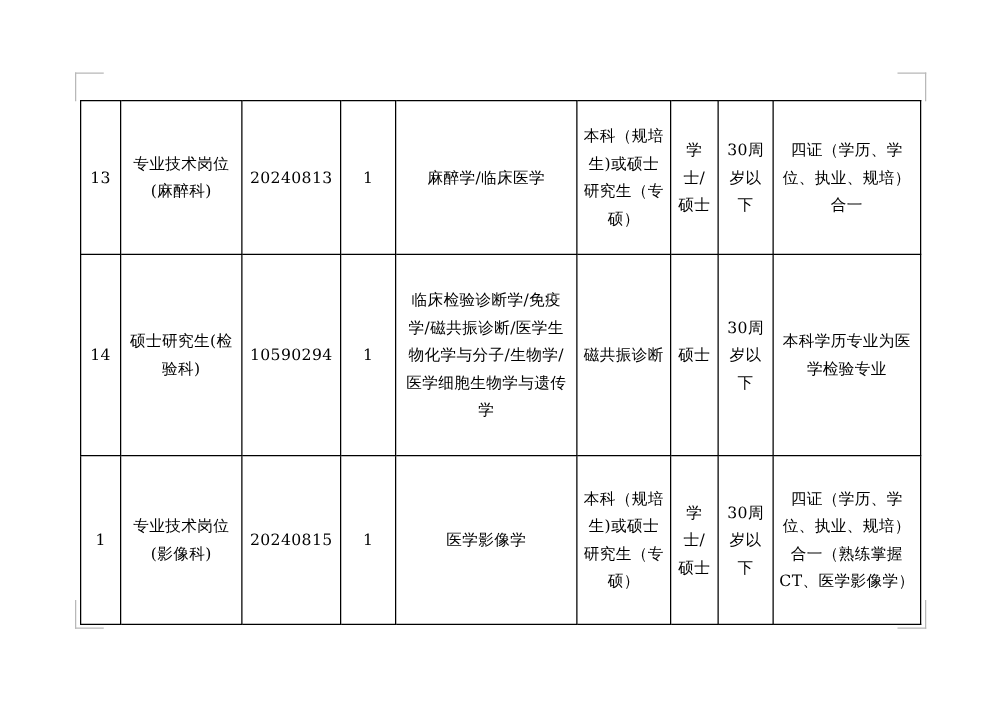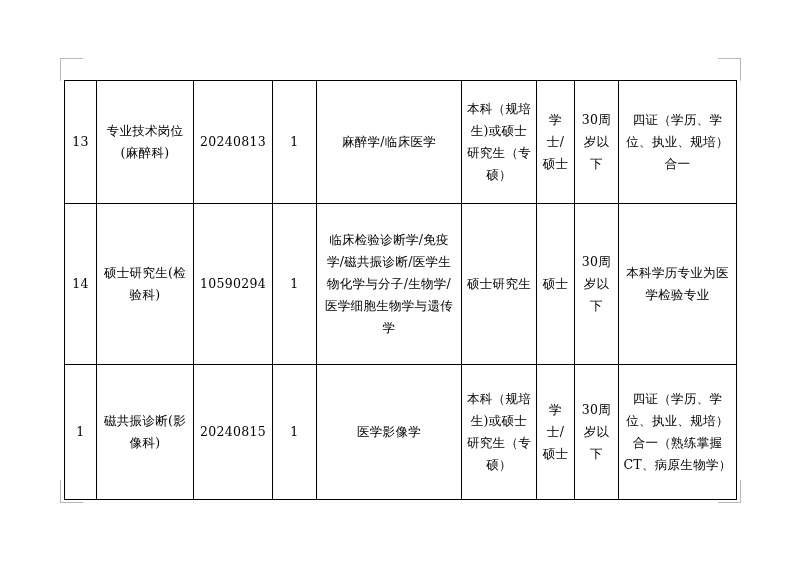--- a/index.html
+++ b/index.html
@@ -138,33 +138,33 @@
           <td class="title">学士/硕士</td>
           <td class="age">30周岁以下</td>
           <td class="remark">四证（学历、学位、执业、规培）合一</td>
         </tr>
         <tr class="row-14">
           <td class="no">14</td>
           <td class="post">硕士研究生(检验科)</td>
           <td class="code">10590294</td>
           <td class="count">1</td>
           <td class="major">临床检验诊断学/免疫学/磁共振诊断/医学生物化学与分子/生物学/医学细胞生物学与遗传学</td>
-          <td class="degree">硕士研究生</td>
+          <td class="degree">磁共振诊断</td>
           <td class="title">硕士</td>
           <td class="age">30周岁以下</td>
           <td class="remark">本科学历专业为医学检验专业</td>
         </tr>
         <tr class="row-15">
           <td class="no">1</td>
-          <td class="post">磁共振诊断(影像科)</td>
+          <td class="post">专业技术岗位(影像科)</td>
           <td class="code">20240815</td>
           <td class="count">1</td>
           <td class="major">医学影像学</td>
           <td class="degree">本科（规培生)或硕士研究生（专硕）</td>
           <td class="title">学士/硕士</td>
           <td class="age">30周岁以下</td>
-          <td class="remark">四证（学历、学位、执业、规培）合一（熟练掌握CT、病原生物学）</td>
+          <td class="remark">四证（学历、学位、执业、规培）合一（熟练掌握CT、医学影像学）</td>
         </tr>
       </tbody>
     </table>
   </div>
 
 </div>
 
 </body></html>

